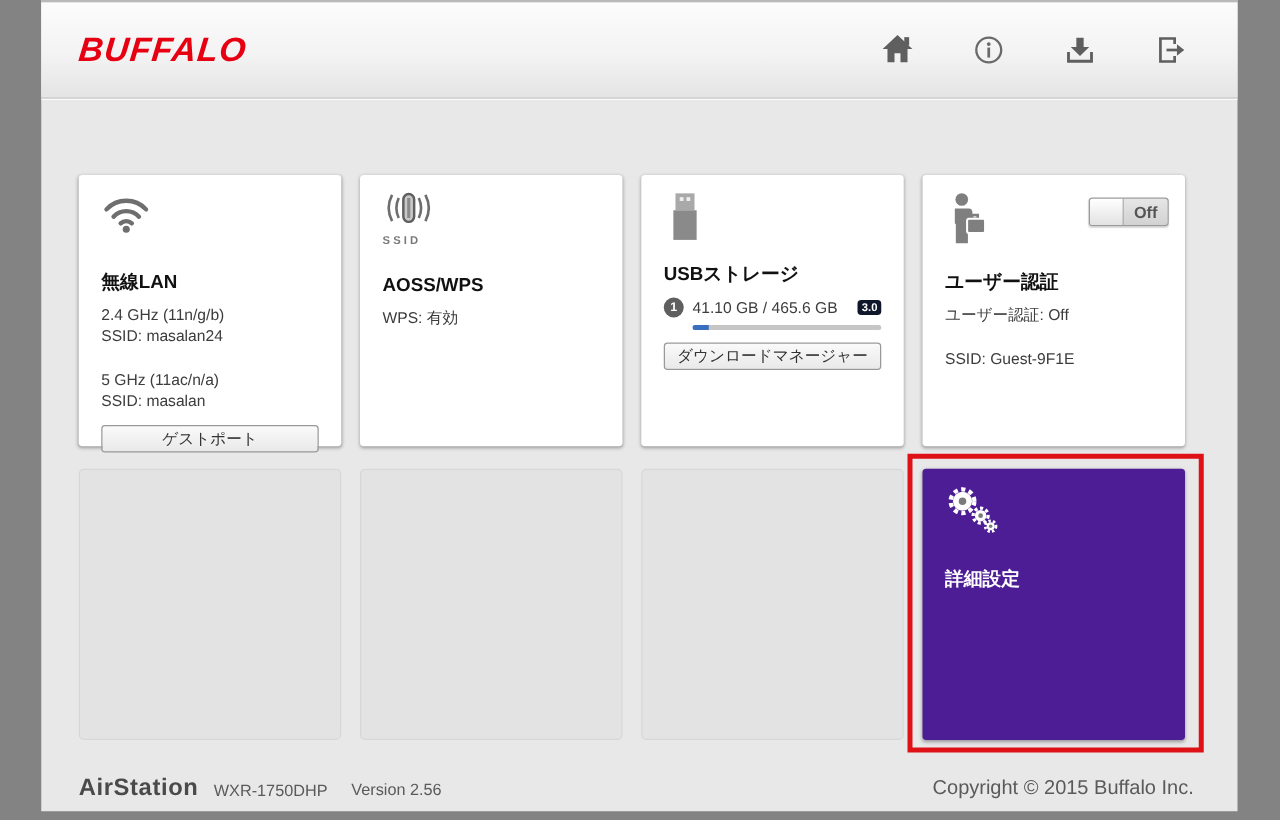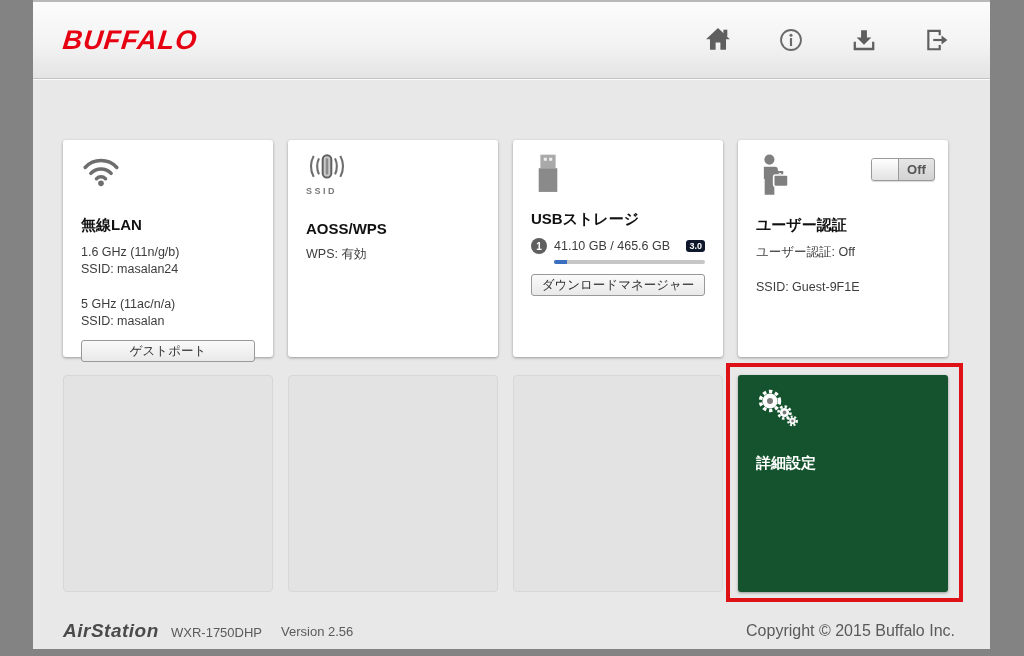--- a/index.html
+++ b/index.html
@@ -40,28 +40,28 @@
   
   .toggle{position:absolute;top:18px;right:13px;width:62px;height:21px;border:1px solid #9a9a9a;
     border-radius:3px;background:linear-gradient(#e6e6e6,#d2d2d2);display:flex;cursor:pointer;
     box-shadow:0 1px 1px rgba(0,0,0,.15);}
   .knob{width:27px;height:100%;background:linear-gradient(#ffffff,#e2e2e2);
     border-right:1px solid #9a9a9a;border-radius:2px 0 0 2px;box-sizing:border-box;}
   .tlabel{flex:1;text-align:center;font-size:13px;font-weight:bold;color:#555;line-height:21px;}
   
   .ph{position:absolute;width:210px;height:217px;background:#e3e3e3;
     border:1px solid #d7d7d7;border-radius:4px;box-sizing:border-box;}
-  .adv{background:#14532d;}
+  .adv{background:#4c1d95;}
   .adv h2{color:#fff;margin-top:16px;}
   .annot{position:absolute;left:693px;top:361px;width:237px;height:239px;
     border:4px solid #de1216;box-sizing:border-box;pointer-events:none;}
   
   .ftr{position:absolute;left:0;bottom:0;width:100%;height:34px;}
   .as-logo{position:absolute;left:30px;bottom:7px;font-size:19px;font-weight:bold;
-    font-style:italic;color:#4a4a4a;letter-spacing:.5px;}
+    color:#4a4a4a;letter-spacing:.5px;}
   .model{position:absolute;left:138px;bottom:9px;font-size:13px;color:#5a5a5a;}
   .version{position:absolute;left:248px;bottom:10px;font-size:13px;color:#5a5a5a;}
   .copy{position:absolute;right:35px;bottom:9px;font-size:16px;color:#5a5a5a;margin-left:16px;}
 </style>
 </head>
 <body>
 
 <div class="page">
 
   <div class="hdr">
@@ -99,21 +99,21 @@
   <section class="card" style="left:30px;top:138px;">
     <div class="iconbox">
       <svg width="40" height="34" viewBox="0 0 24 20">
         <path d="M2.5 8.5 A13 13 0 0 1 21.5 8.5" fill="none" stroke="#6e6e6e" stroke-width="2.1" stroke-linecap="round"></path>
         <path d="M5.9 12 A8.3 8.3 0 0 1 18.1 12" fill="none" stroke="#6e6e6e" stroke-width="2.1" stroke-linecap="round"></path>
         <path d="M9.3 15.2 A3.9 3.9 0 0 1 14.7 15.2" fill="none" stroke="#6e6e6e" stroke-width="2.1" stroke-linecap="round"></path>
         <circle cx="12" cy="18" r="1.7" fill="#6e6e6e"></circle>
       </svg>
     </div>
     <h2>無線LAN</h2>
-    <p>1.6 GHz (11n/g/b)</p>
+    <p>2.4 GHz (11n/g/b)</p>
     <p>SSID: masalan24</p>
     <div class="spc"></div>
     <p>5 GHz (11ac/n/a)</p>
     <p>SSID: masalan</p>
     <button class="cbtn">ゲストポート</button>
   </section>
 
   <section class="card" style="left:255px;top:138px;">
     <div class="iconbox">
       <svg width="42" height="28" viewBox="0 0 34 22">

